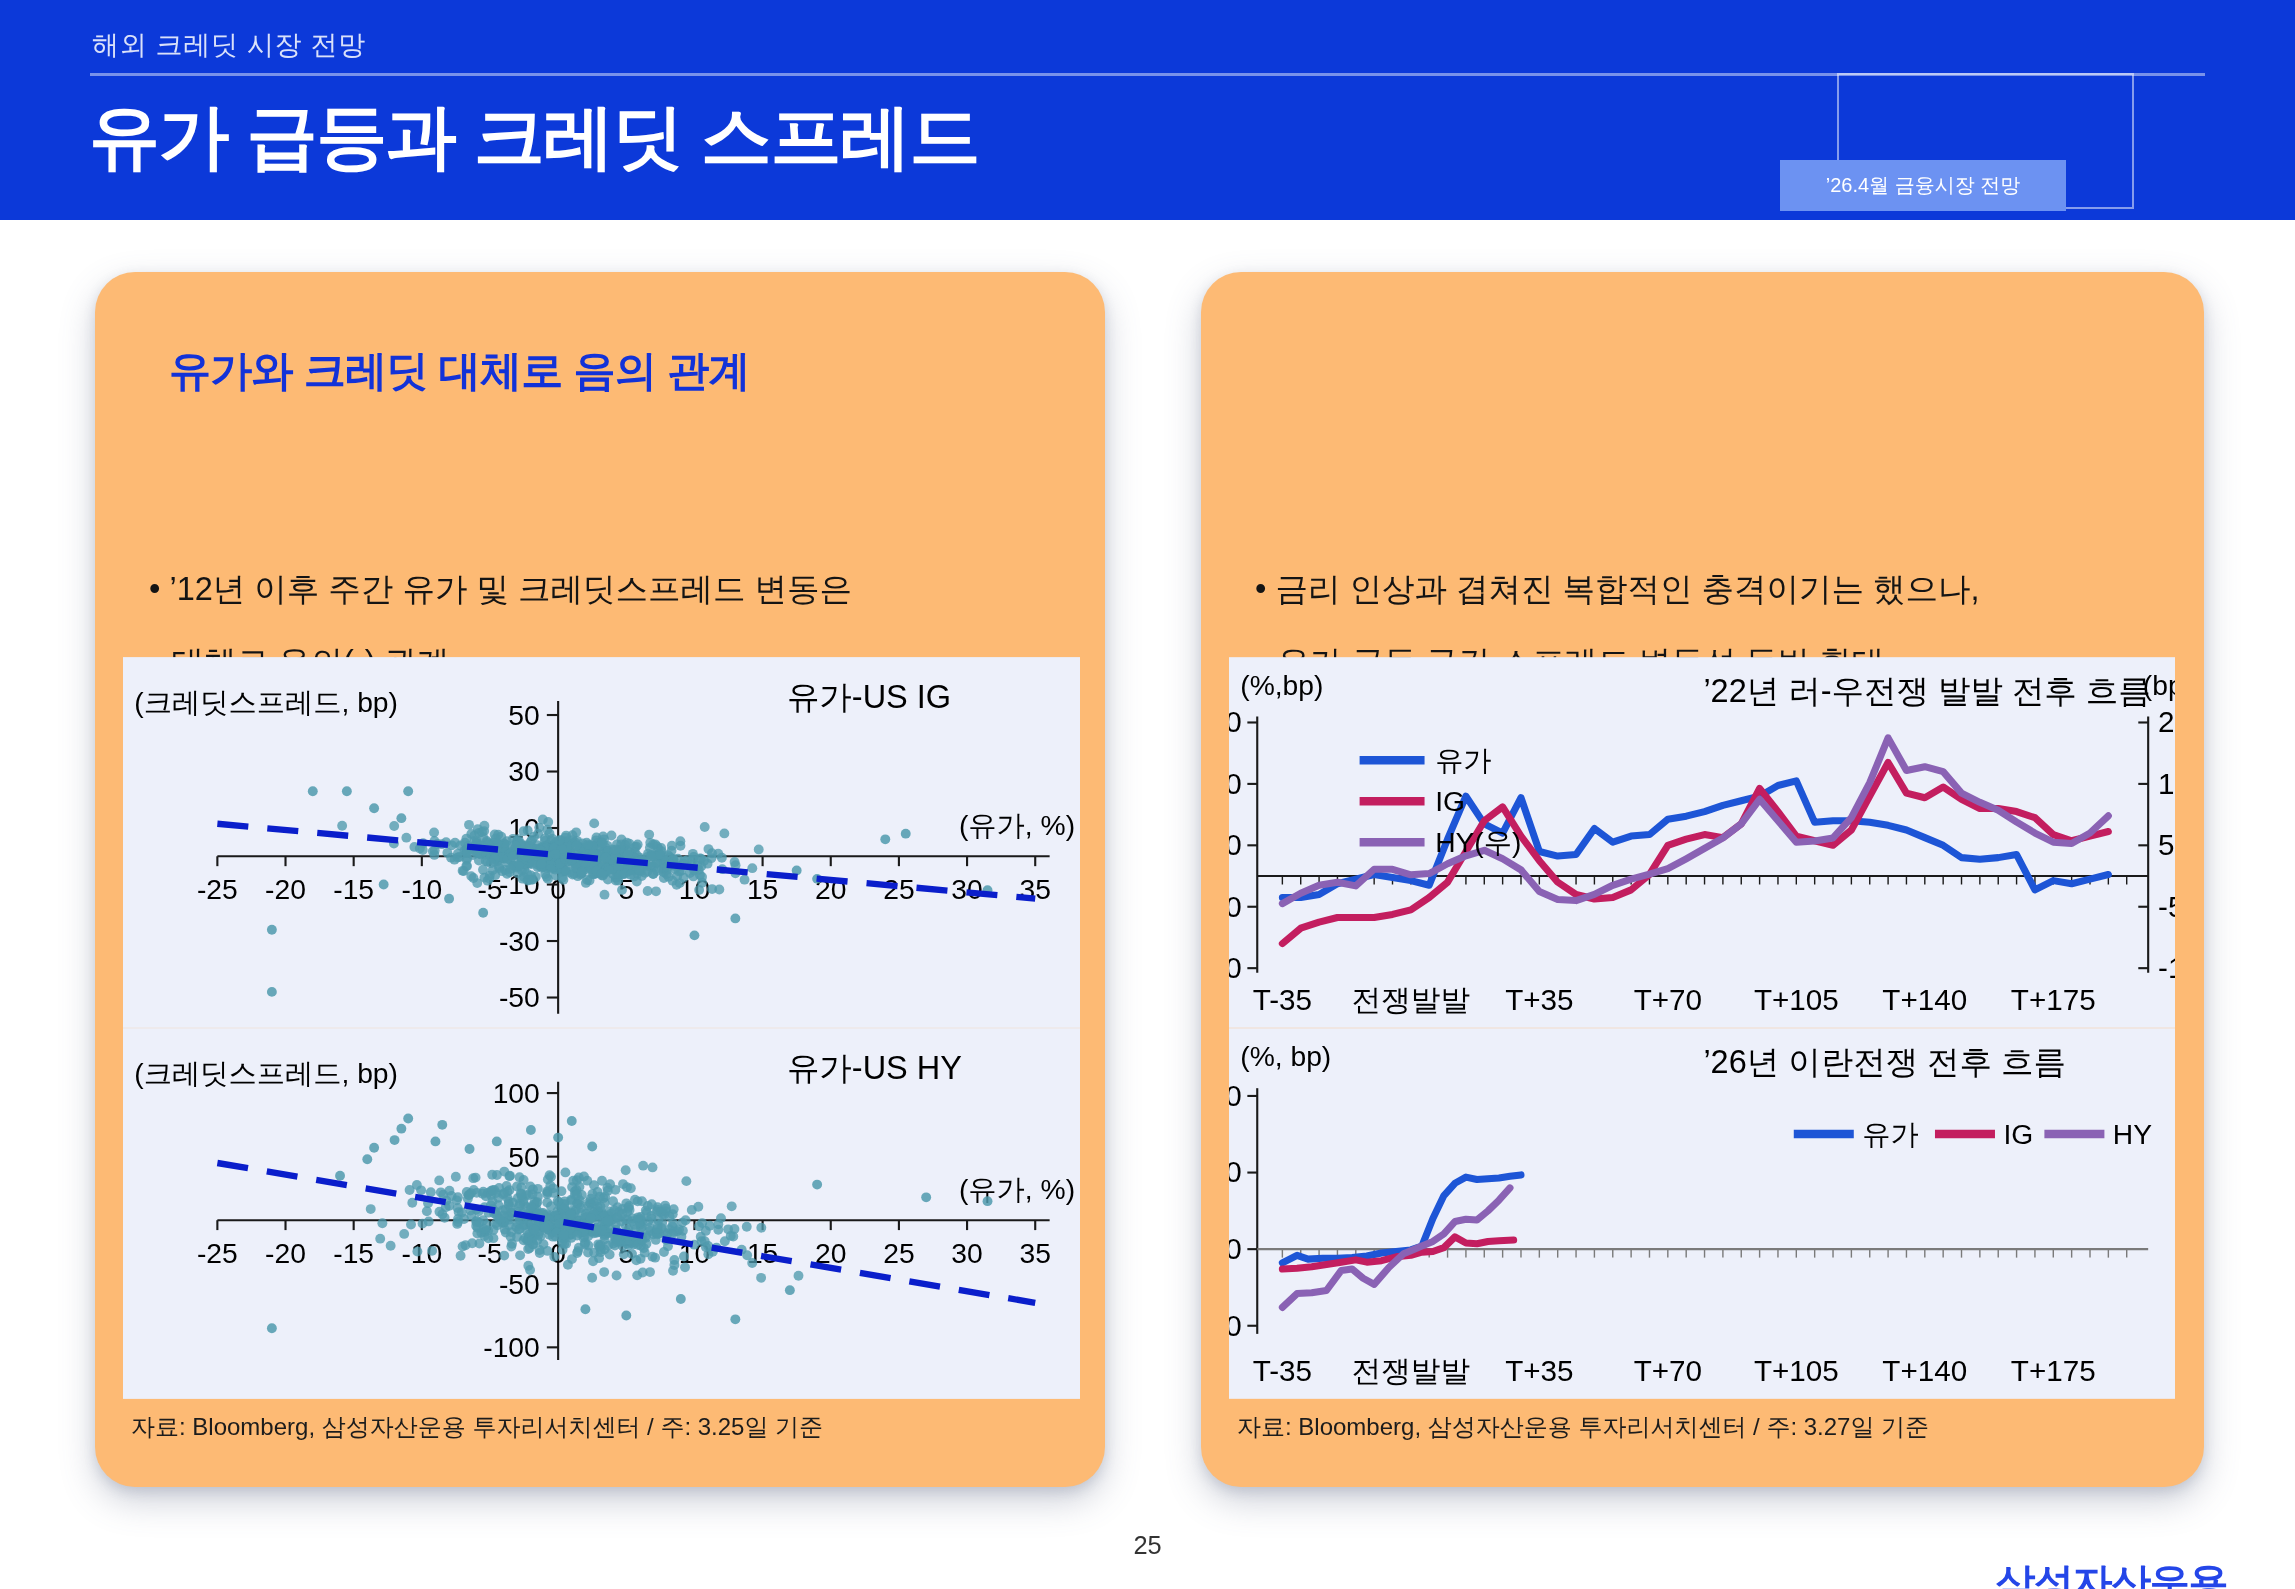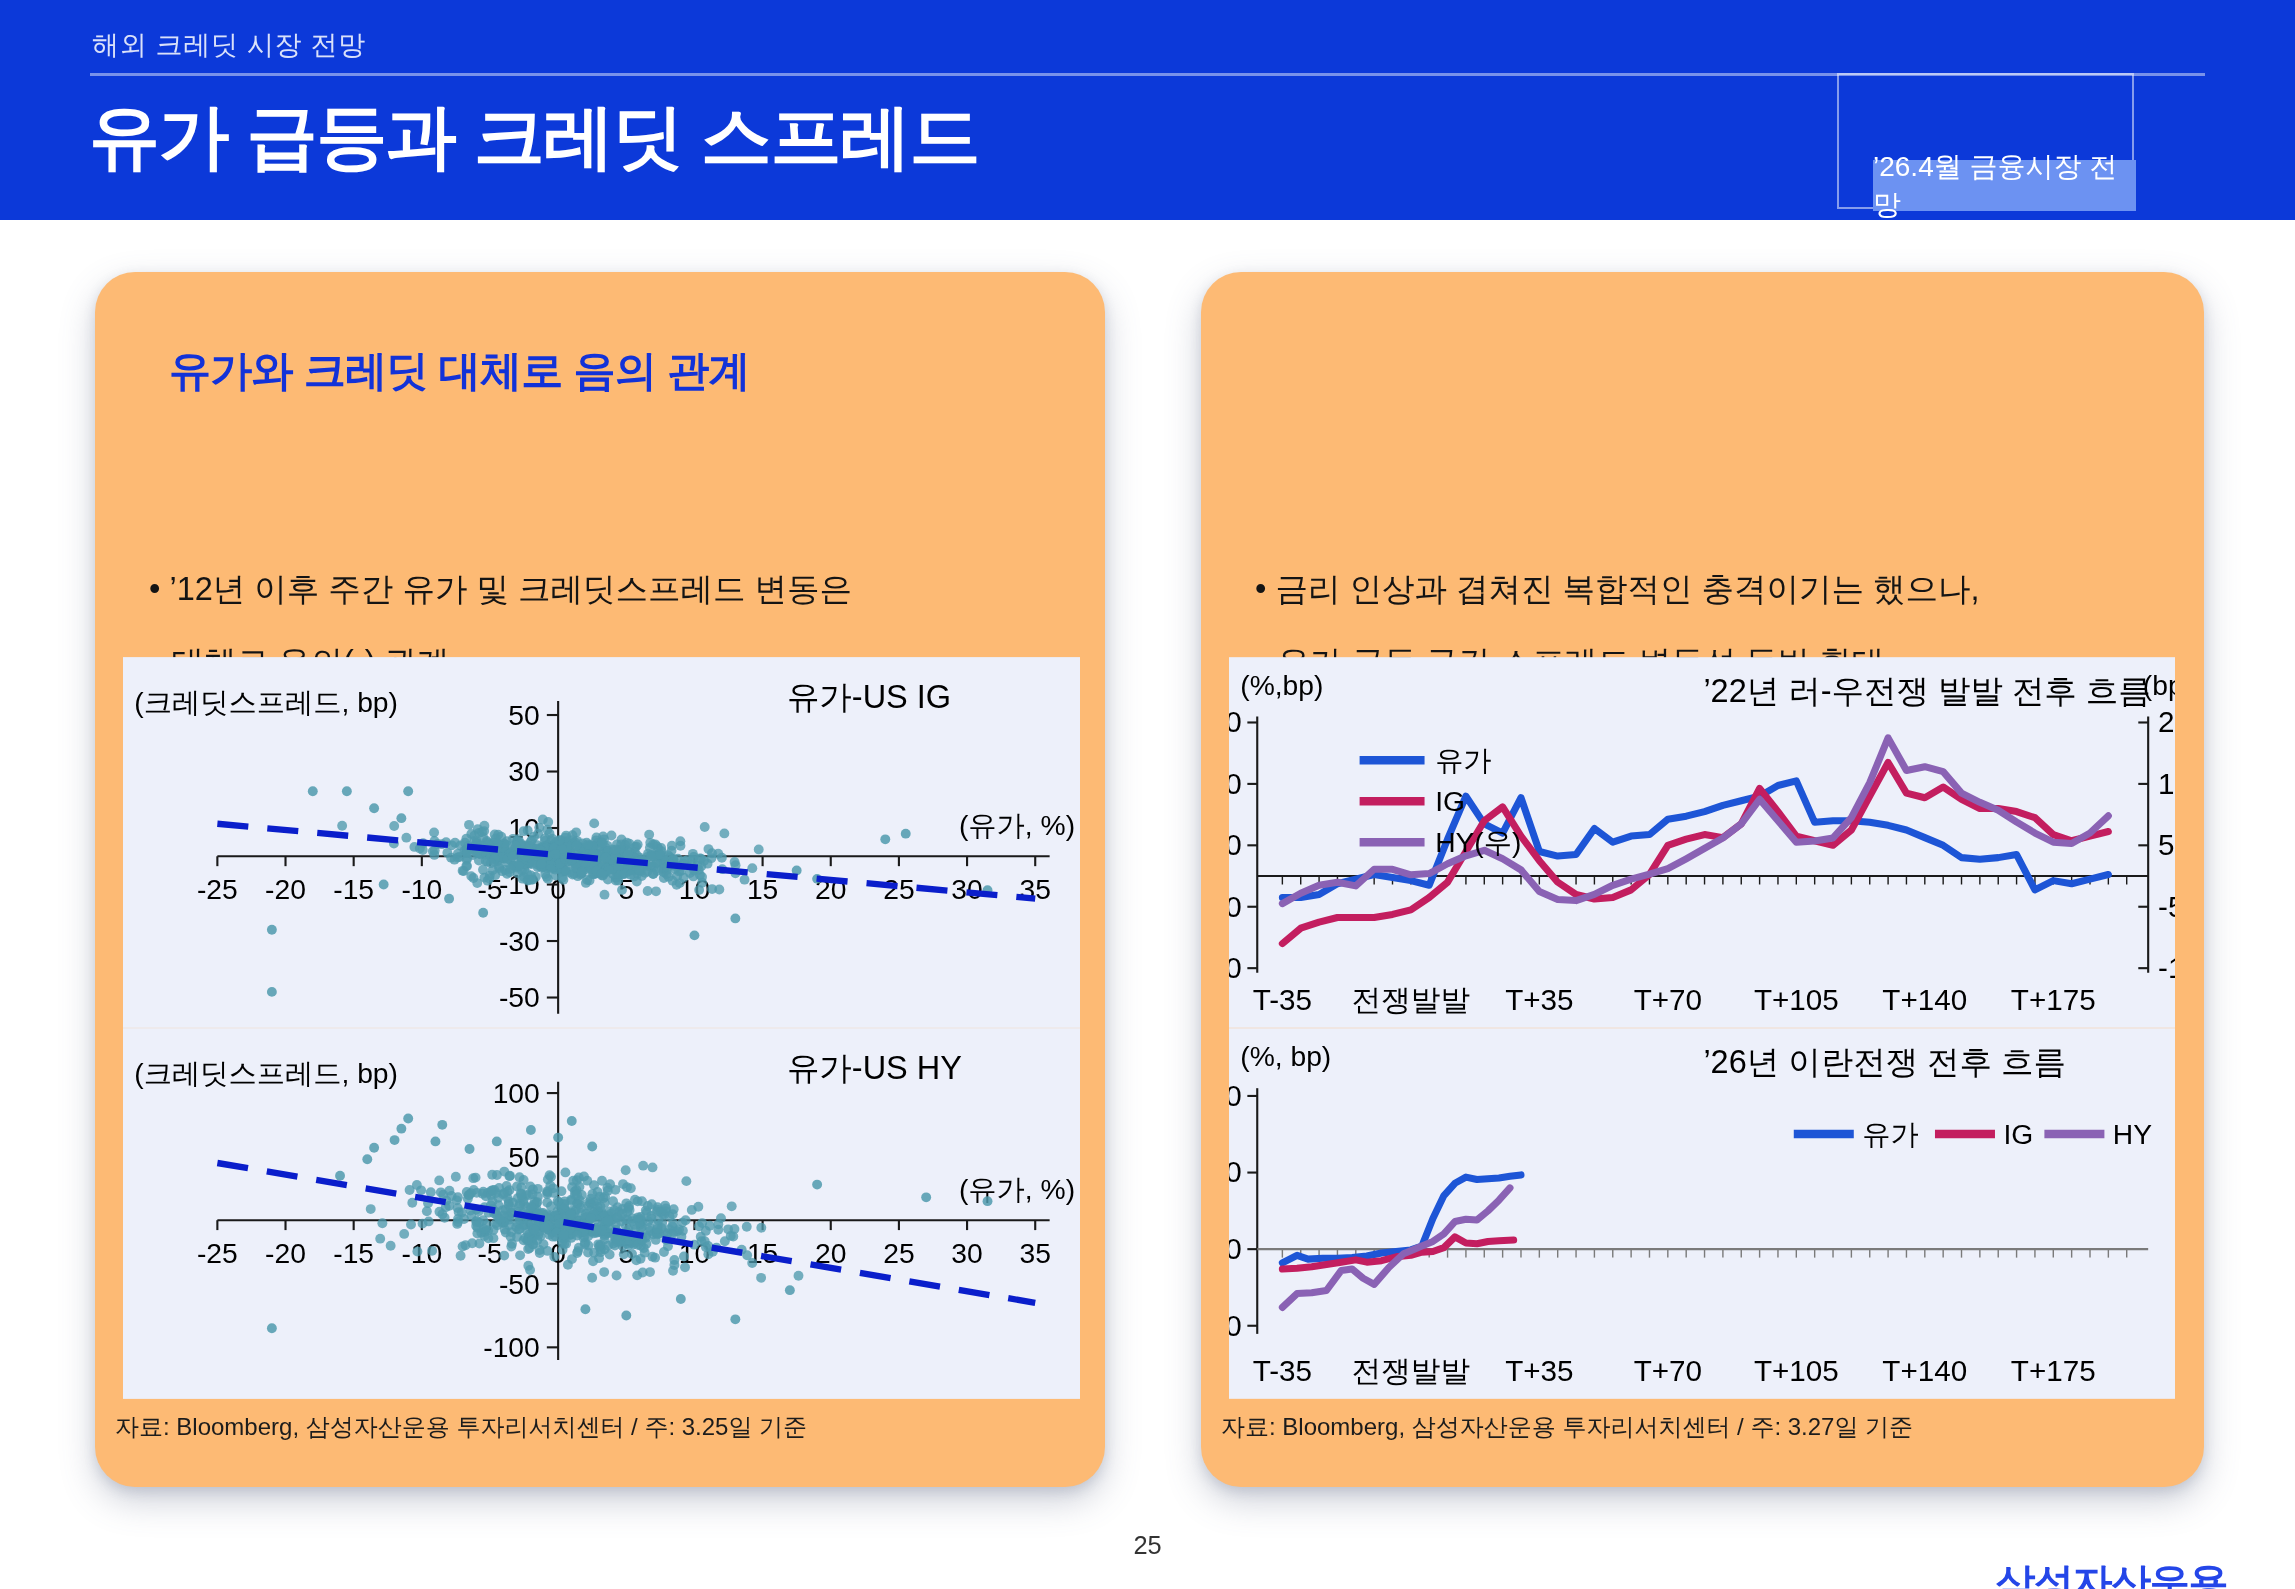--- a/index.html
+++ b/index.html
@@ -5,34 +5,34 @@
   html,body{margin:0;padding:0;}
   body{
     width:2295px;height:1589px;position:relative;background:#ffffff;
     font-family:"Liberation Sans",sans-serif;overflow:hidden;
   }
   .header{position:absolute;left:0;top:0;width:2295px;height:220px;background:#0c39d9;}
   .eyebrow{position:absolute;left:92px;top:27px;font-size:27px;color:rgba(255,255,255,.85);letter-spacing:0.7px;}
   .divider{position:absolute;left:90px;top:73px;width:2115px;height:2.8px;background:rgba(255,255,255,.45);}
   .main-title{position:absolute;left:89px;top:90px;margin:0;font-size:71px;font-weight:800;color:#ffffff;letter-spacing:-1.4px;}
   .corner-frame{position:absolute;left:1837px;top:73px;width:297px;height:136px;border:2.1px solid rgba(255,255,255,.5);box-sizing:border-box;}
-  .badge{position:absolute;left:1873px;top:160px;width:263px;height:51px;background:#6c92f2;color:#ffffff;
-    font-size:28px;display:flex;align-items:center;justify-content:center;}
+  .badge{position:absolute;left:1780px;top:160px;width:286px;height:51px;background:#6c92f2;color:#ffffff;
+    font-size:20px;display:flex;align-items:center;justify-content:center;}
   .card{position:absolute;top:272px;height:1215px;background:#fdba74;border-radius:40px;
     box-shadow:0 14px 35px rgba(90,100,130,.30),0 4.2px 11.3px rgba(90,100,130,.18);}
   .card-left{left:95px;width:1010px;}
   .card-right{left:1201px;width:1003px;}
   .card h2{position:absolute;left:74px;top:71px;margin:0;font-size:42px;font-weight:800;color:#1232d8;letter-spacing:-0.7px;}
   .bullets{position:absolute;left:54px;top:208px;width:890px;margin:0;padding:0;list-style:none;
     font-size:32.5px;line-height:2.25;color:#141414;white-space:pre-line;}
   .bullets li{padding-left:22.6px;text-indent:-22.6px;}
   .bullets li::before{content:"\2022  ";}
   .charts{position:absolute;left:28px;top:385px;font-size:0;}
   .charts svg{display:block;}
-  .source{position:absolute;left:20px;top:1139px;font-size:24px;color:#1c1c1c;}
+  .source{position:absolute;left:36px;top:1139px;font-size:24px;color:#1c1c1c;}
   .page-num{position:absolute;left:0;right:0;top:1531px;text-align:center;font-size:25.4px;color:#333333;}
   .logo{position:absolute;right:68px;top:1514px;font-size:40px;font-weight:800;color:#2446e8;letter-spacing:-1.4px;margin-top:41px;}
 </style>
 </head>
 <body>
 
 <div class="page">
 
   <header class="header">
     <div class="eyebrow">해외 크레딧 시장 전망</div>

